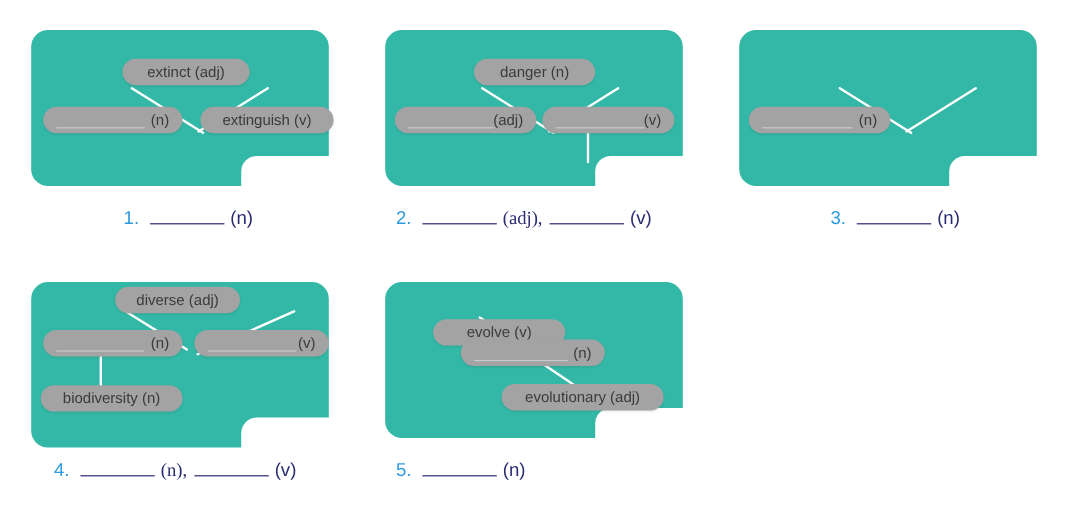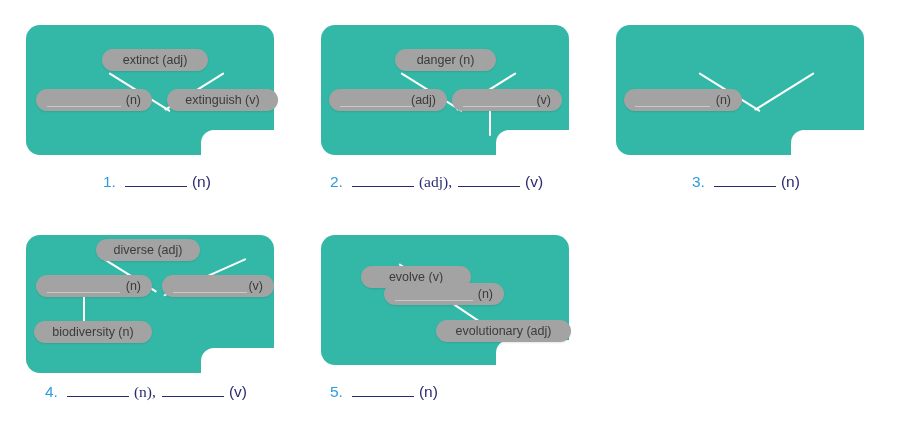--- a/index.html
+++ b/index.html
@@ -166,21 +166,21 @@
   <div class="notch"></div>
   <div class="conn" style="left:78px; top:28px; width:54px; height:2px; transform:rotate(34deg);"></div>
   <div class="conn" style="left:131px; top:67px; width:54px; height:2px; transform:rotate(34deg);"></div>
   <div class="pill center" style="left:40px; top:11px; width:110px;margin-top:20px;">
     <span class="txt">evolve (v)</span>
   </div>
   <div class="pill right" style="left:63px; top:48px; width:120px;">
     <span class="blank" style="width:78px;"></span>
     <span class="txt">(n)</span>
   </div>
-  <div class="pill center" style="left:115px; top:85px; width:135px;text-align:center;">
+  <div class="pill center" style="left:97px; top:85px; width:135px;text-align:center;">
     <span class="txt">evolutionary (adj)</span>
   </div>
 </div>
 
 <div class="answer" style="left:103px; top:172px;">
   <span class="num">1.</span>
   <span class="gap"></span>
   <span class="pos">(n)</span>
 </div>
 

